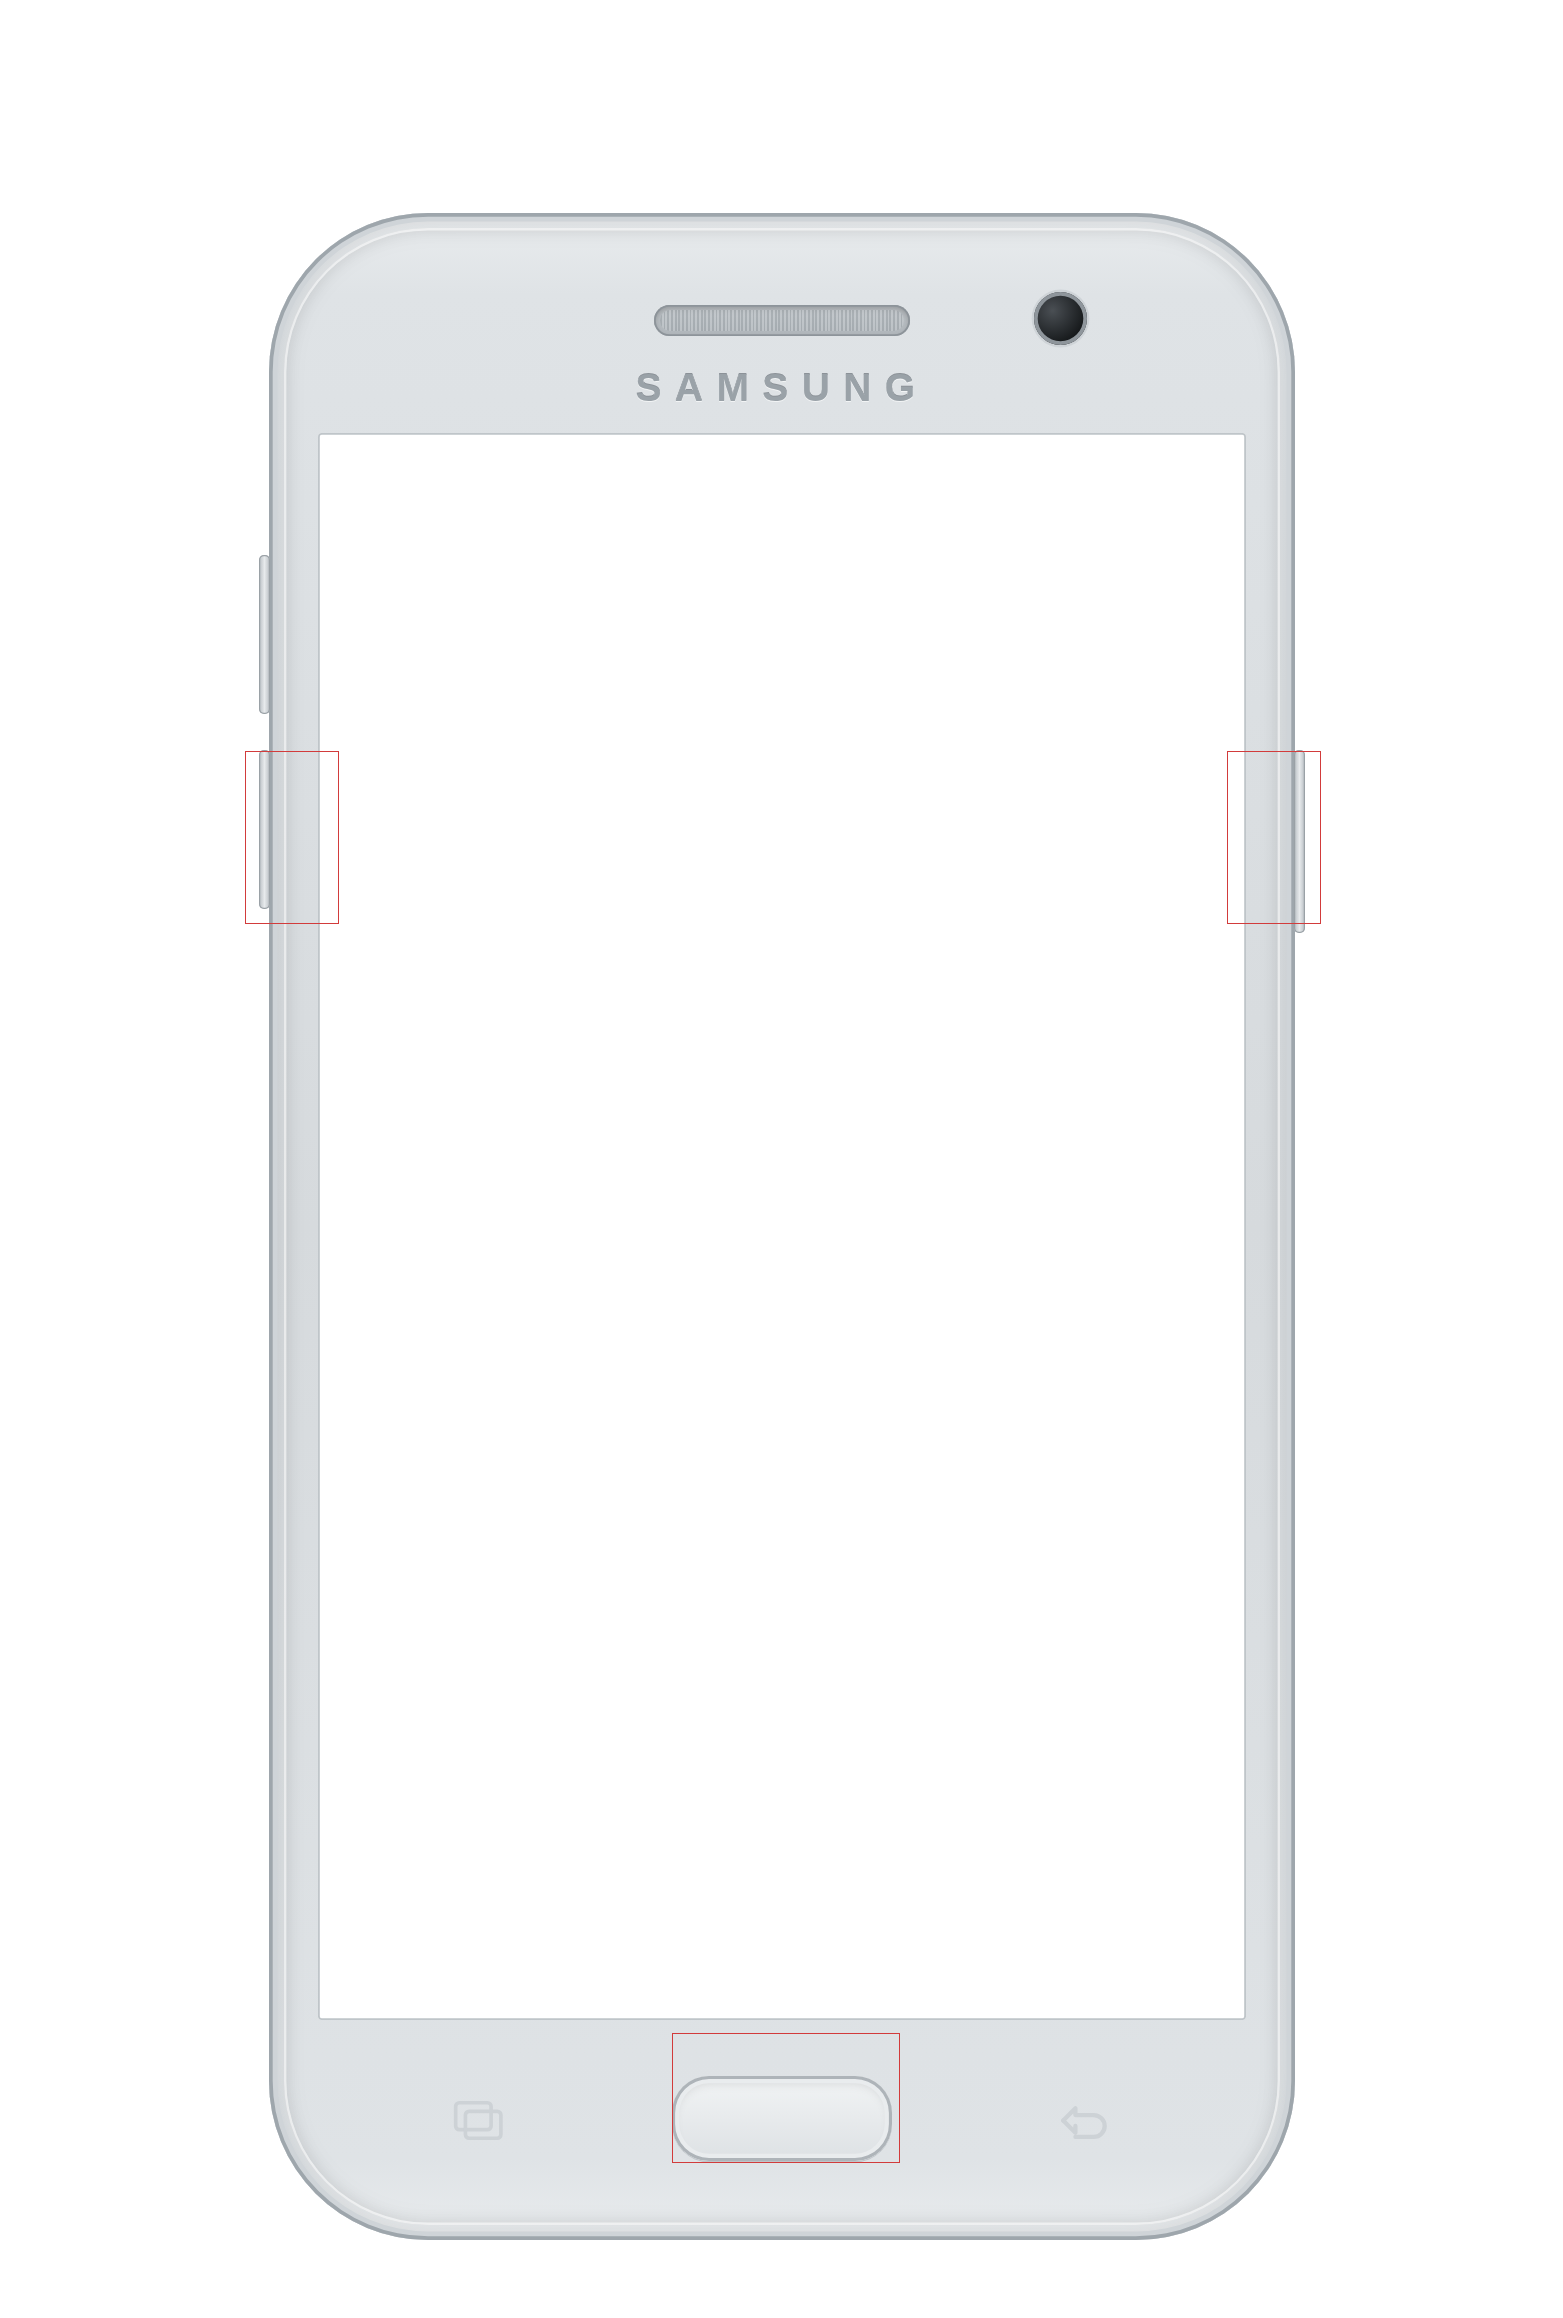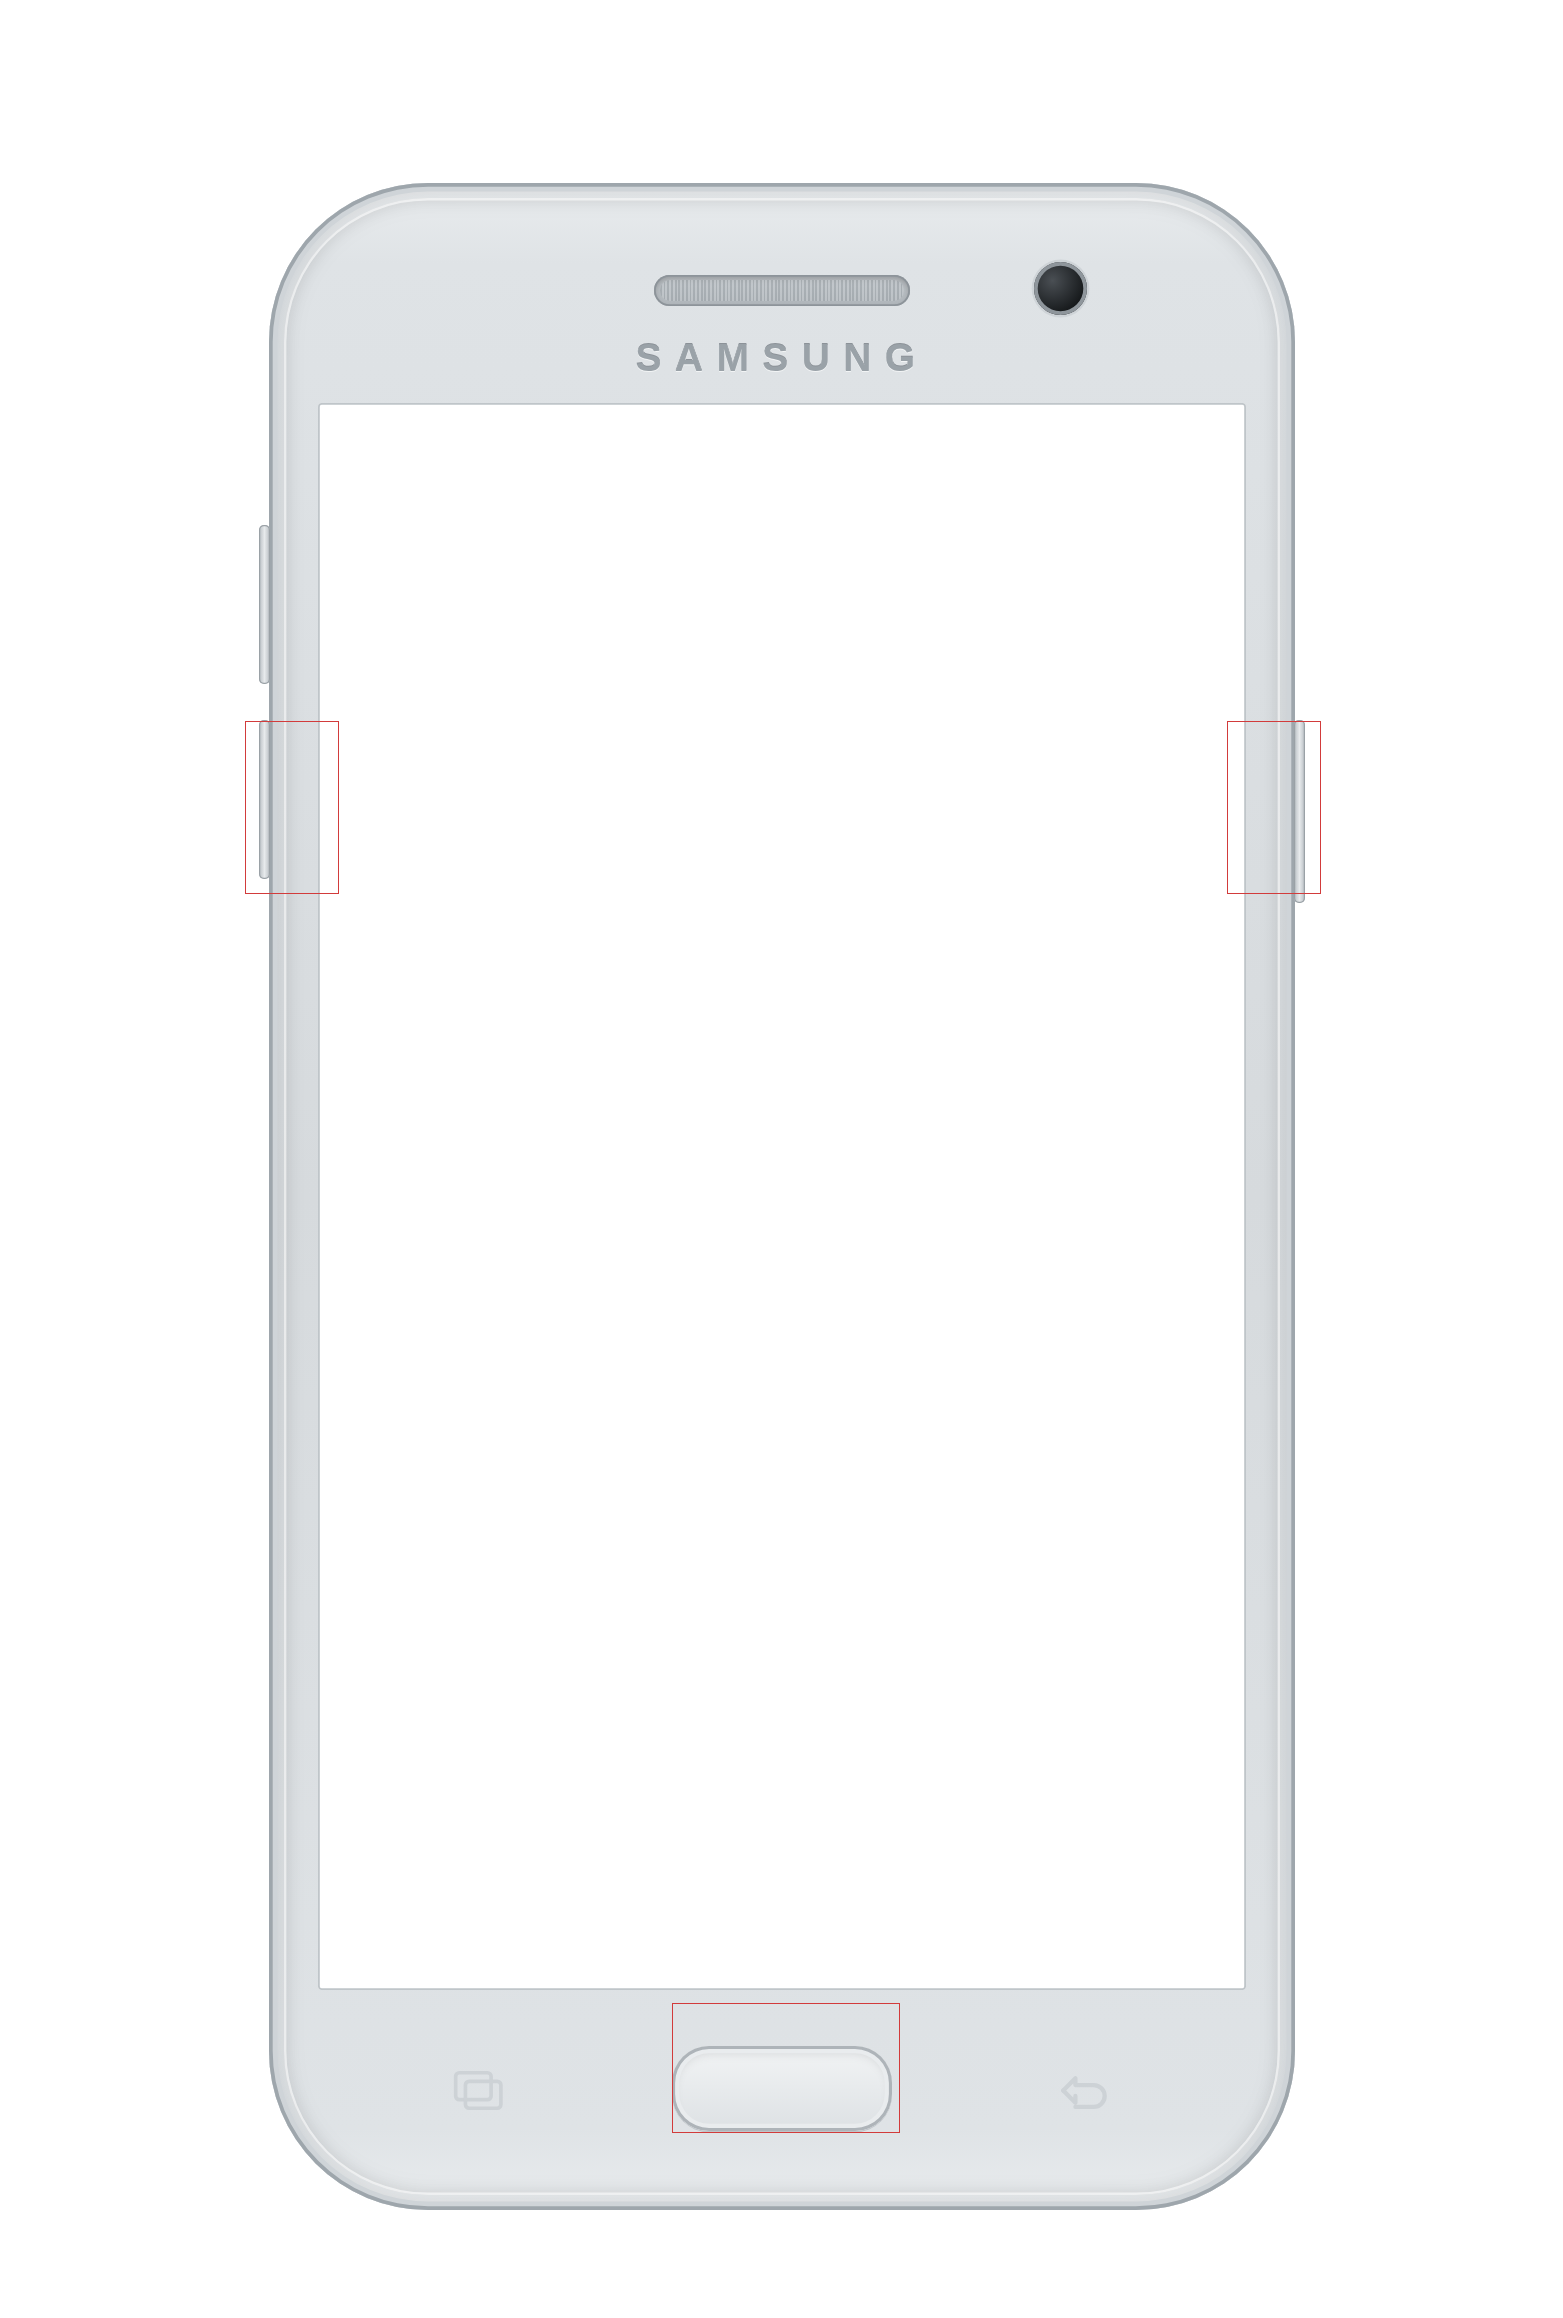--- a/index.html
+++ b/index.html
@@ -1,16 +1,16 @@
 <!DOCTYPE html>
 <html style="font-size:9.8px"><head>
 <meta charset="utf-8">
 <style>
   html,body{margin:0;padding:0;background:#ffffff;width:1563px;height:2319px;overflow:hidden;font-family:Arial,Helvetica,sans-serif;}
-  .stage{position:relative;width:1563px;height:2080px;}
+  .stage{position:relative;width:1563px;height:2080px;margin-top:30px;}
   
   .phone{
     position:absolute;
     left:269px; top:183px;
     width:1026px; height:2027px;
     border-radius:159px;
     background:linear-gradient(180deg,#e9ecee 0%,#dfe3e6 4%,#d6dadd 50%,#dfe3e6 96%,#e9ecee 100%);
     box-shadow:
       inset 0 0 0 3.7px #9ea6ac,
       inset 0 0 0 8.5px #cfd4d8,

